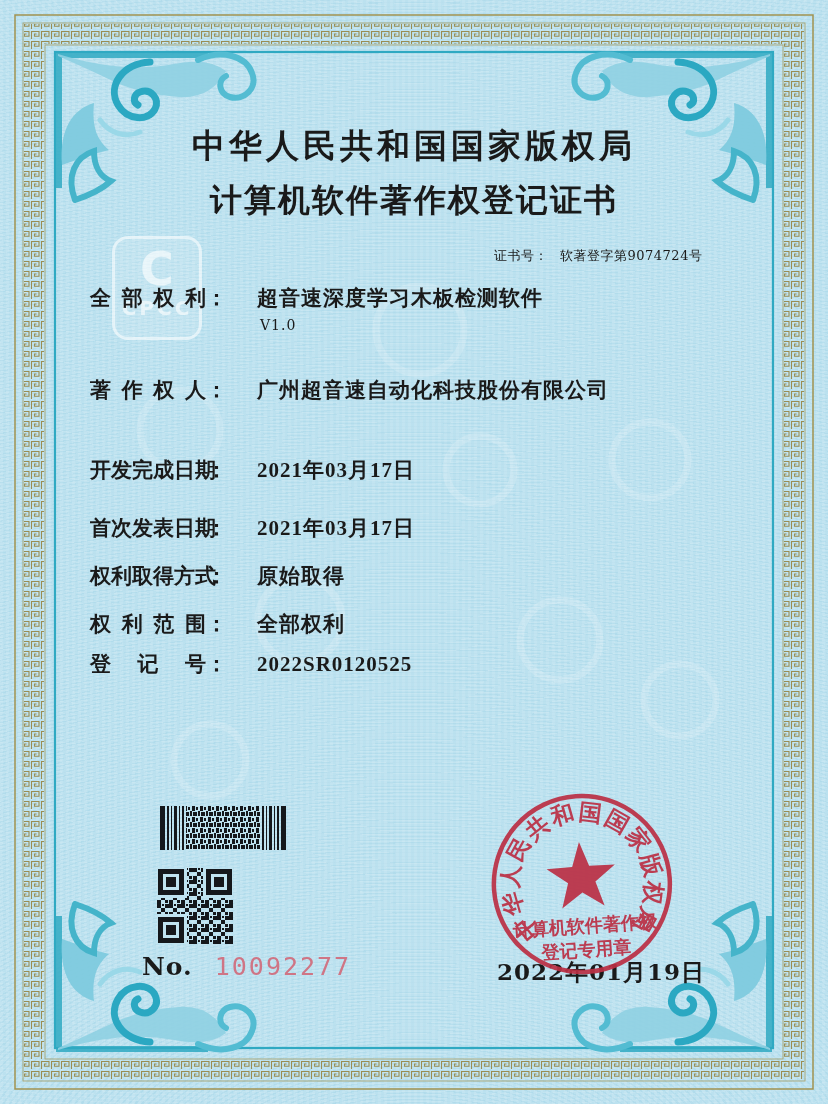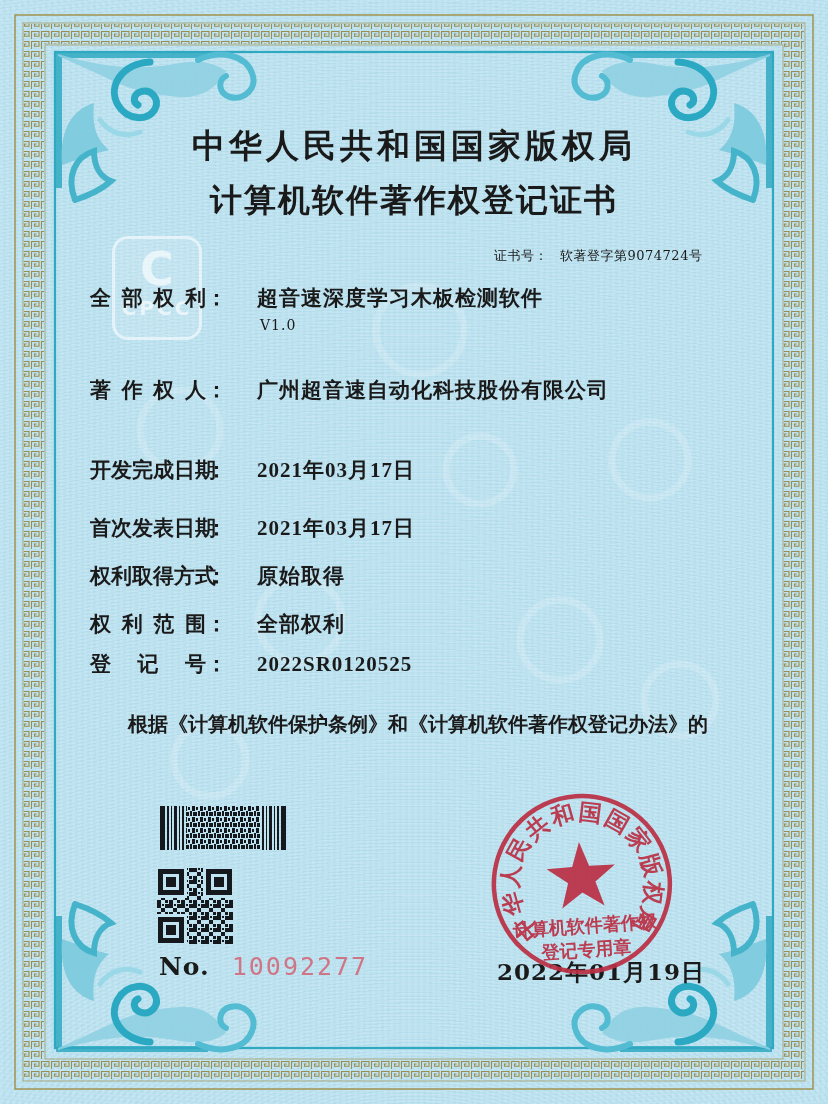--- a/index.html
+++ b/index.html
@@ -27,21 +27,21 @@
   .vline2{left:260px;font-size:14px;font-weight:normal;z-index:2;letter-spacing:1px;}
   .statement{left:88px;width:664px;top:701px;font-size:20px;font-weight:bold;line-height:47px;z-index:2;}
   .statement .l1{text-indent:2em;}
   .cpcc{left:112px;top:236px;width:84px;height:98px;border:3px solid rgba(255,255,255,.55);
         border-radius:16px;z-index:1;color:rgba(255,255,255,.62);text-align:center;
         background:rgba(255,255,255,.10);font-family:"DejaVu Sans","Liberation Sans",sans-serif;}
   .cpcc .cglyph{font-size:46px;line-height:60px;font-weight:bold;display:block;}
   .cpcc .cname{font-size:20px;letter-spacing:3px;display:block;line-height:18px;font-weight:bold;}
   .barcode{left:160px;top:806px;z-index:2;}
   .qrcode{left:157px;top:868px;z-index:2;}
-  .serial{top:952px;left:142px;font-size:25px;z-index:2;margin-left:17px;}
+  .serial{top:952px;left:142px;font-size:25px;z-index:2;}
   .serial .pfx{font-weight:bold;letter-spacing:1px;}
   .serial .num{font-family:"DejaVu Sans Mono","Liberation Mono",monospace;letter-spacing:2px;margin-left:14px;}
   .sealwrap{left:468px;top:772px;z-index:3;opacity:.92;}
   .issuedate{top:957px;left:497px;font-size:23px;font-weight:bold;letter-spacing:1px;z-index:2;}
 </style>
 </head>
 <body>
 
 <svg id="borderLayer" width="828" height="1104" viewBox="0 0 828 1104" xmlns="http://www.w3.org/2000/svg">
   <defs>
@@ -142,21 +142,20 @@
 
 <div class="abs row" style="top:610px">
   <span class="flabel">权利范围</span><span class="fcolon">：</span><span class="fvalue">全部权利</span>
 </div>
 
 <div class="abs row" style="top:650px">
   <span class="flabel">登记号</span><span class="fcolon">：</span><span class="fvalue">2022SR0120525</span>
 </div>
 
 <div class="abs statement">
-  <div class="l1">根据《计算机软件保护条例》和《计算机软件著作权登记办法》的</div>
 </div>
 
 <svg class="abs barcode" width="128" height="44" viewBox="0 0 128 44" xmlns="http://www.w3.org/2000/svg">
   <g fill="#15181c">
     <rect x="0" y="0" width="5" height="44"></rect>
       <rect x="7" y="0" width="2" height="44"></rect>
     <rect x="11" y="0" width="1" height="44"></rect>
       <rect x="14" y="0" width="3" height="44"></rect>
     <rect x="19" y="0" width="1" height="44"></rect>
       <rect x="22" y="0" width="2" height="44"></rect>

